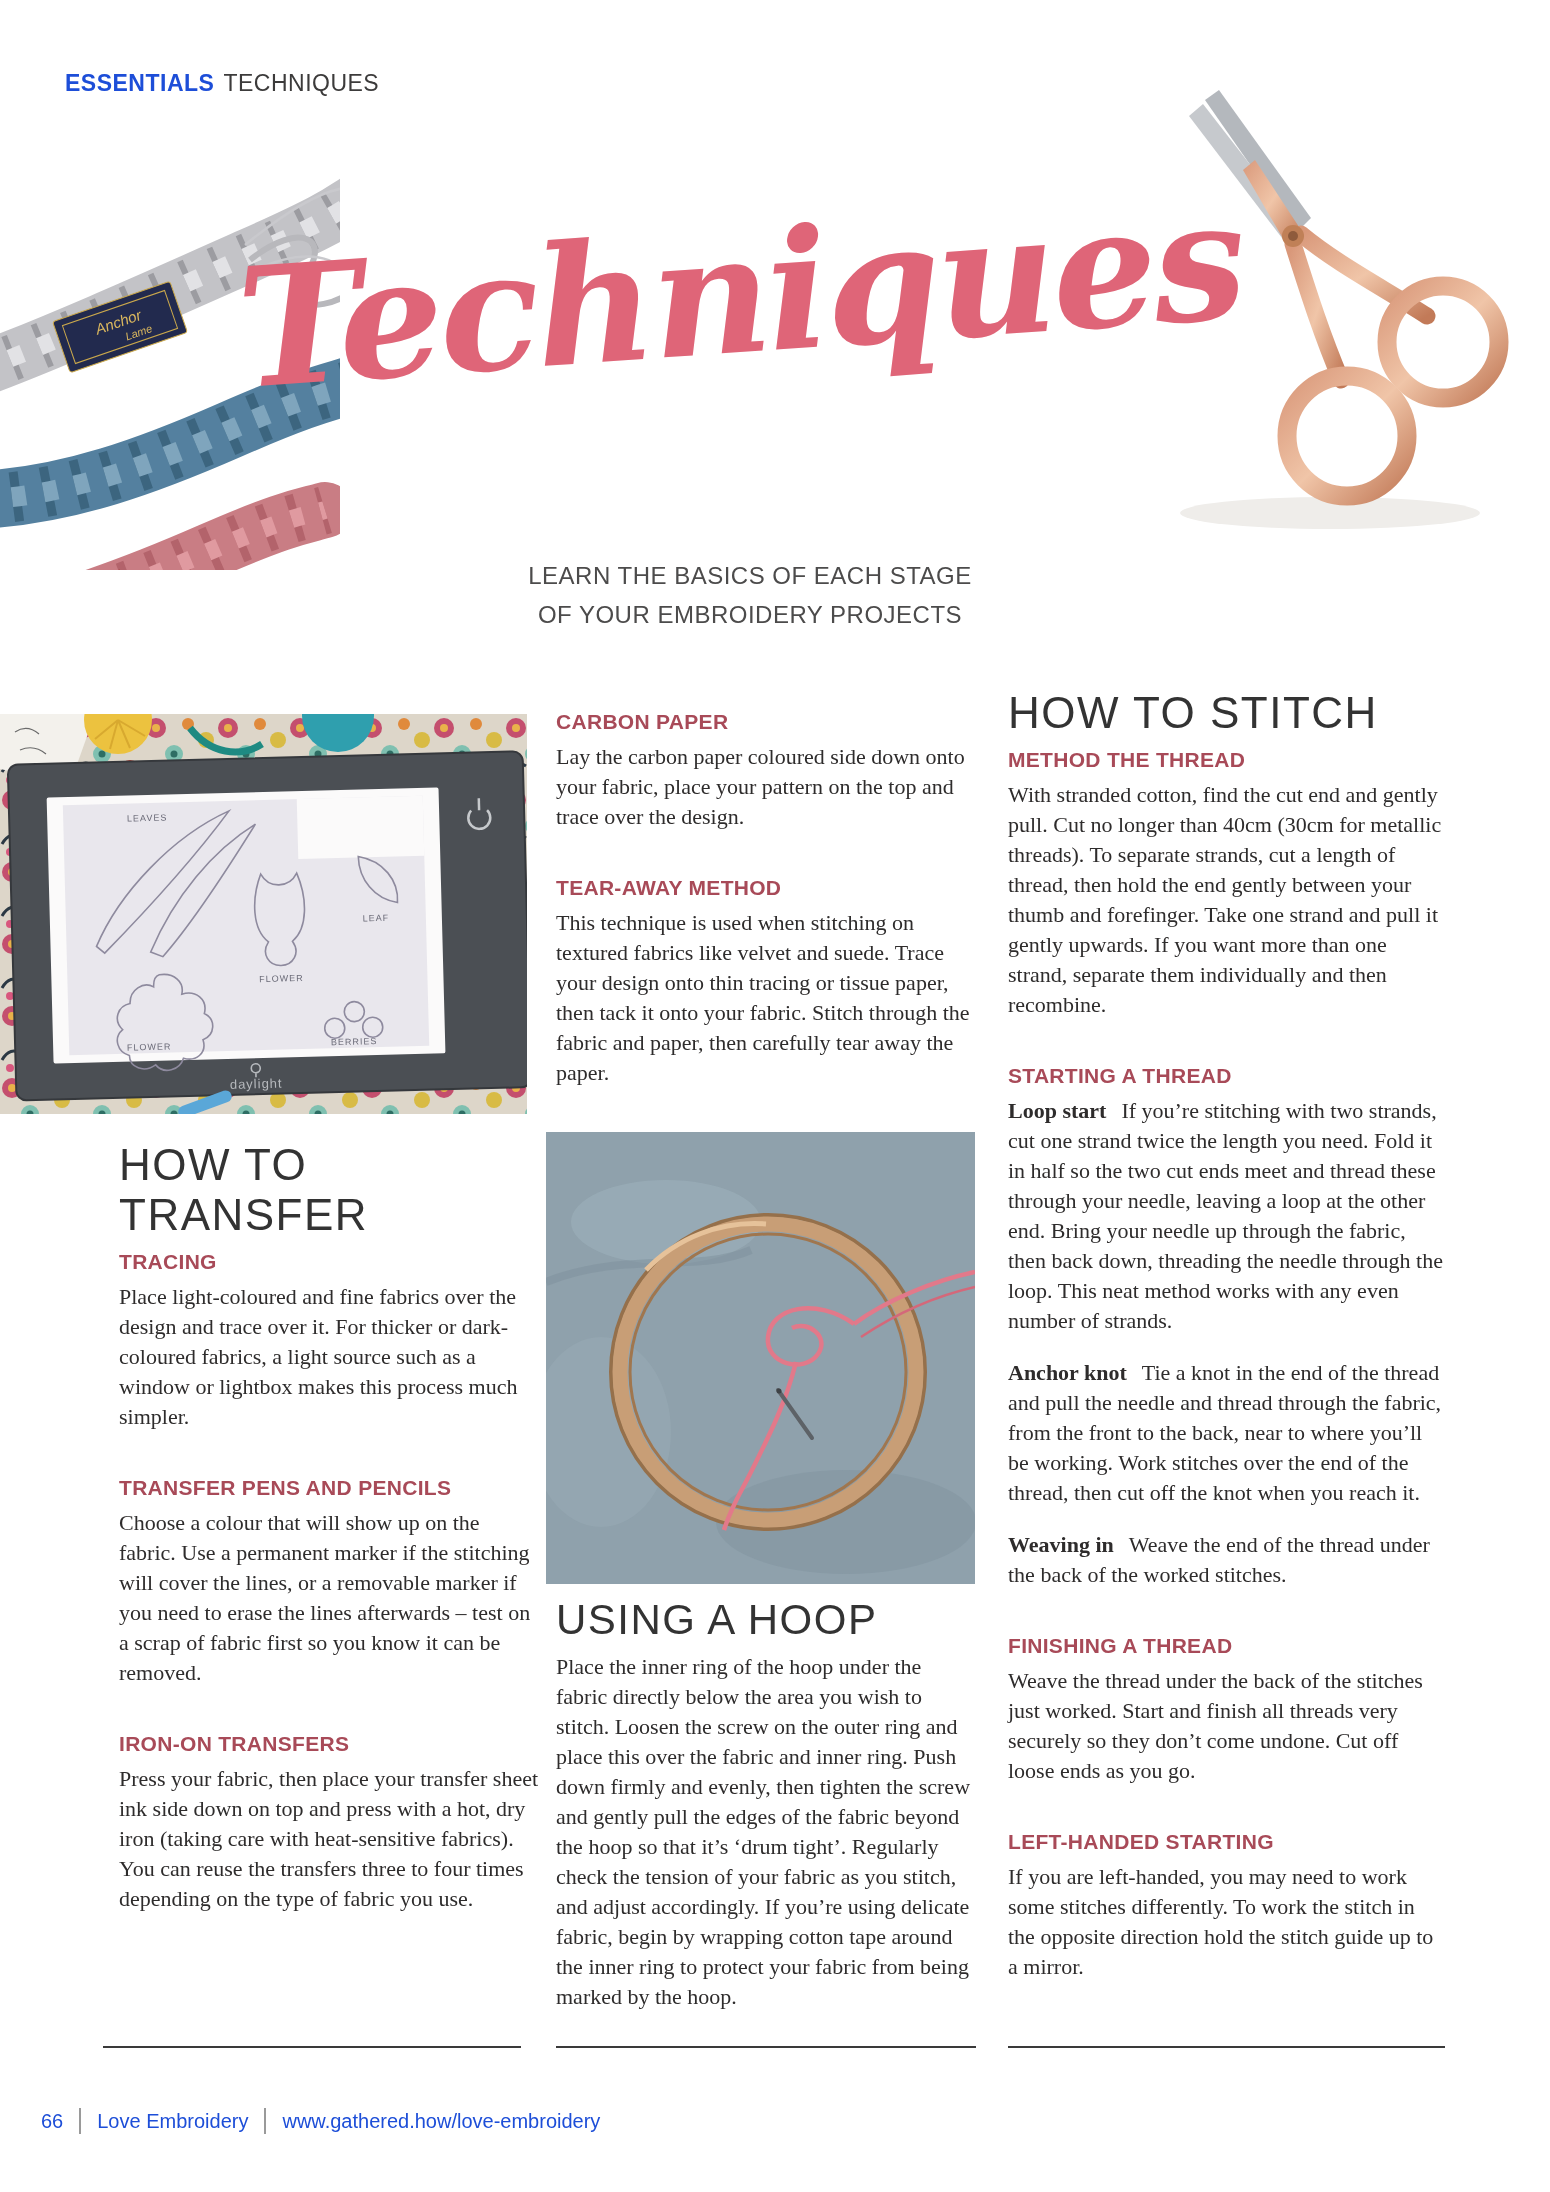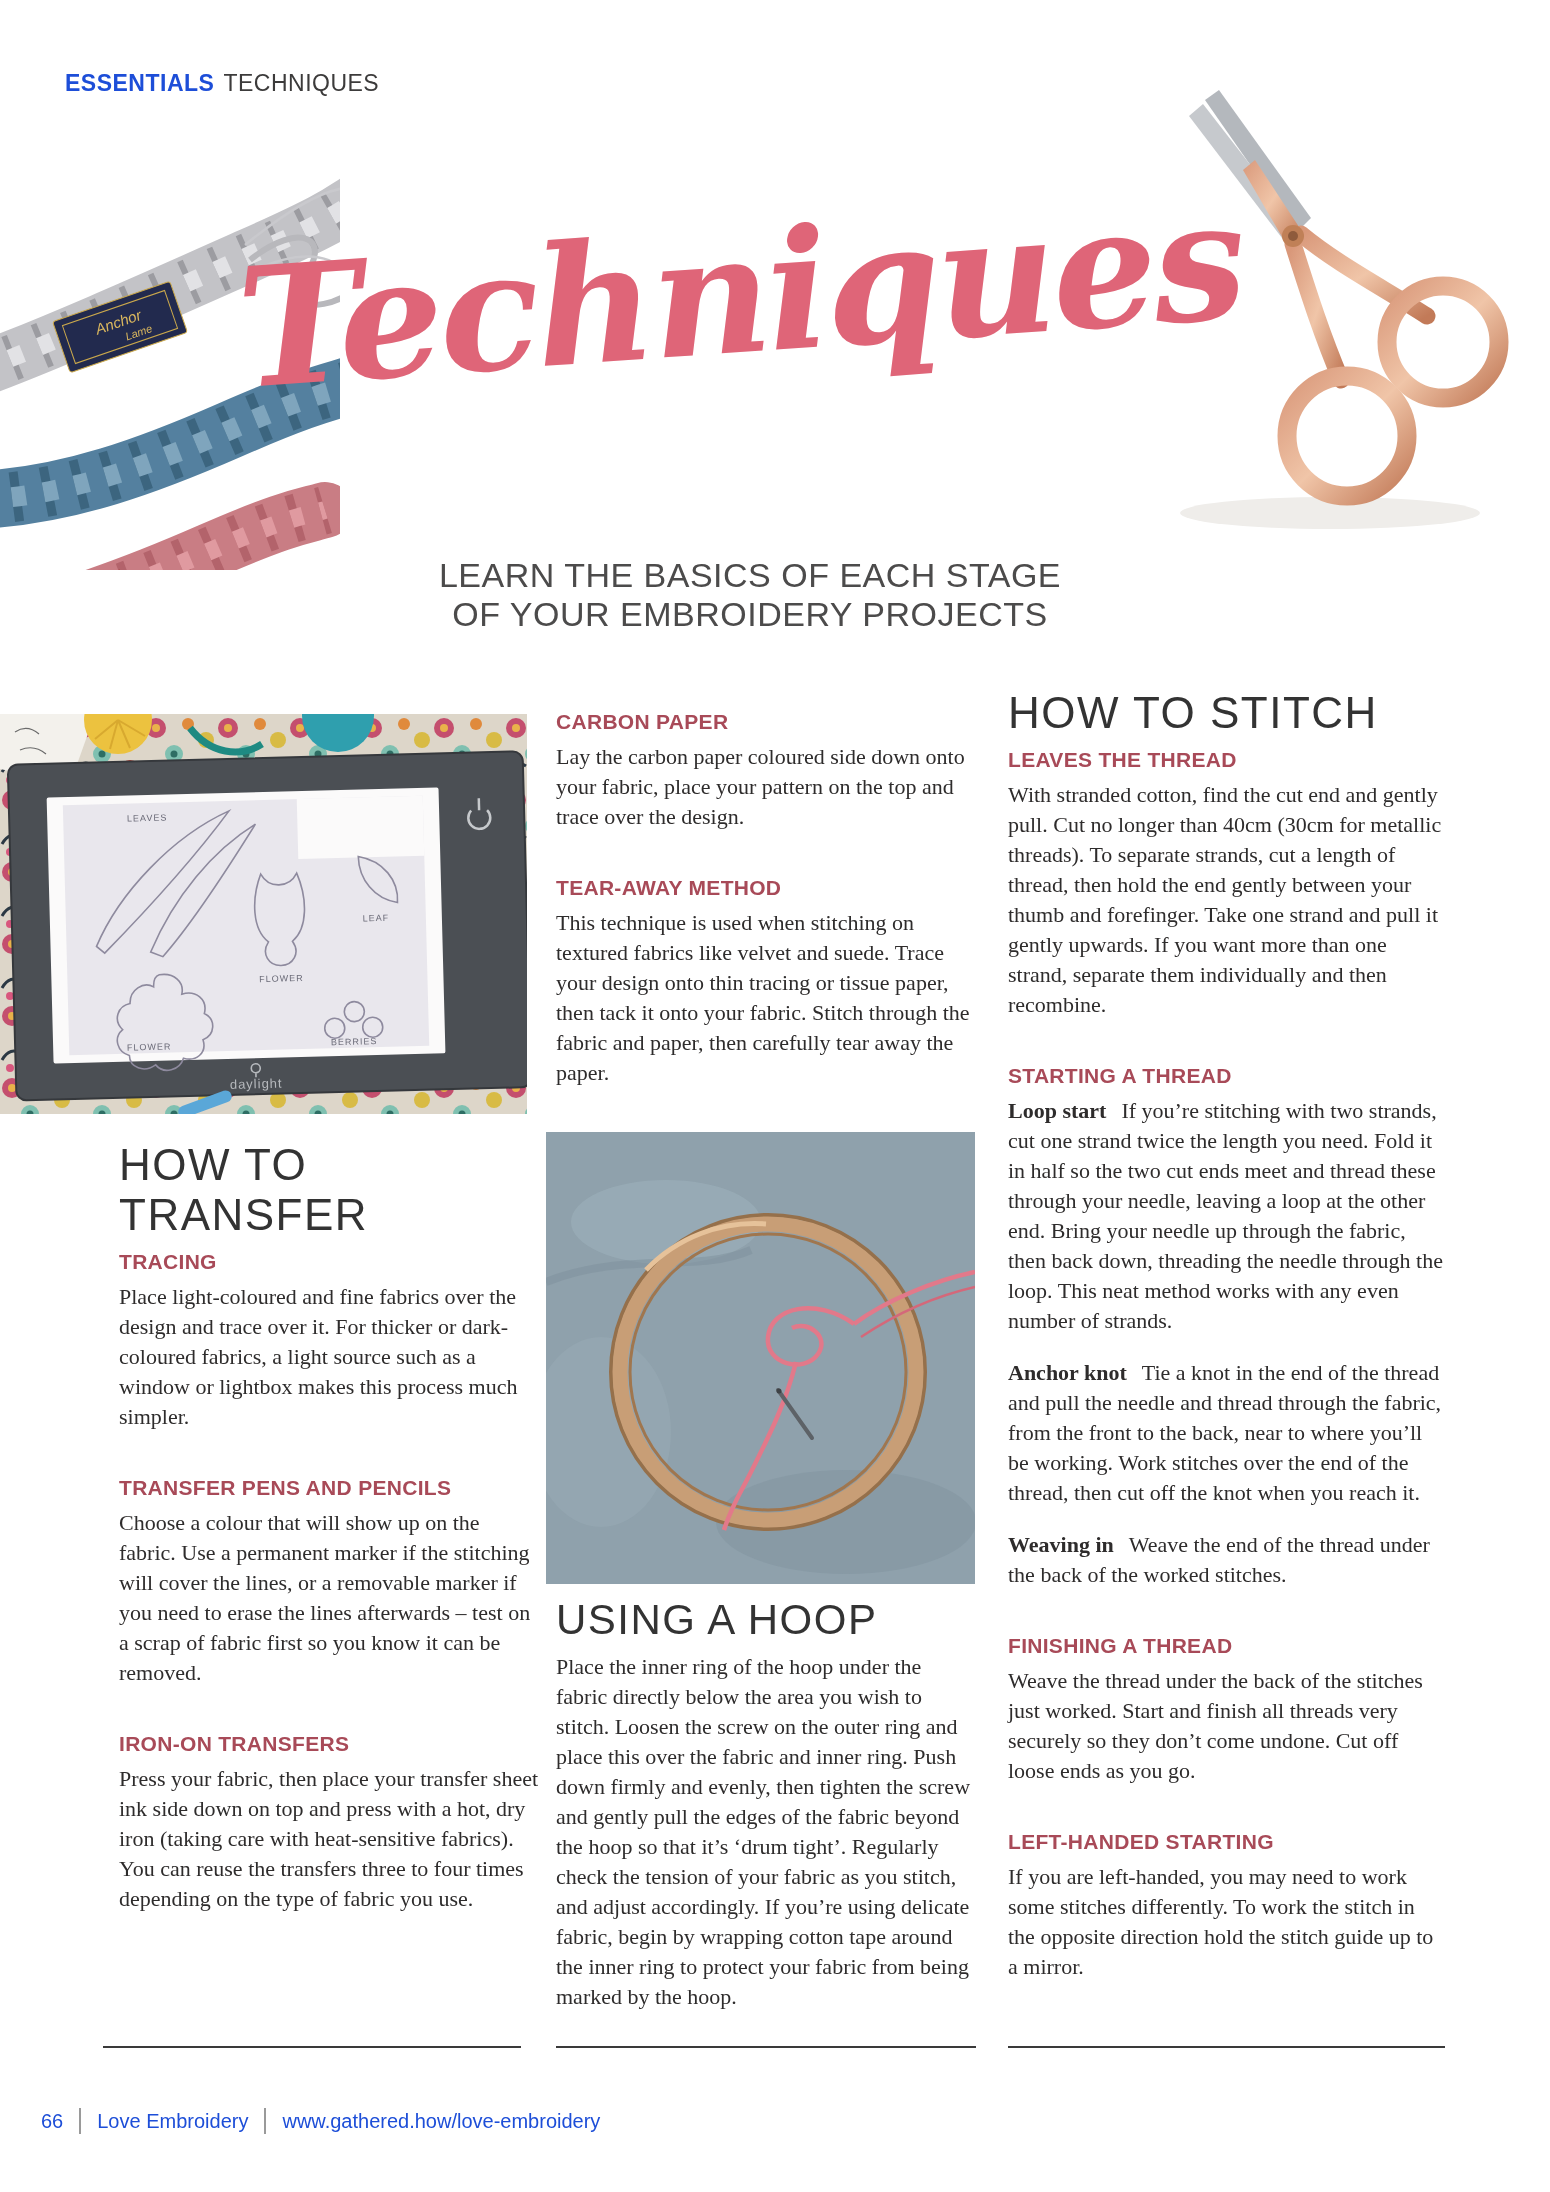--- a/index.html
+++ b/index.html
@@ -11,21 +11,21 @@
            font-size:23px;letter-spacing:.5px;}
   .eyebrow .b{color:#1d4ed8;font-weight:700;margin-right:9px;}
   .eyebrow .r{color:#3c3b3b;font-weight:400;}
 
   
   .hero-title{position:absolute;left:0;top:212px;width:1480px;text-align:center;
               font-family:"DejaVu Serif",serif;font-style:italic;font-weight:700;
               font-size:165px;line-height:1;letter-spacing:-4px;color:#df6578;
               transform:rotate(-4deg);}
   .hero-sub{position:absolute;left:40px;top:556px;width:1420px;text-align:center;
-            font-family:"Liberation Sans",sans-serif;font-size:34px;line-height:39px;
+            font-family:"Liberation Sans",sans-serif;font-size:24px;line-height:39px;
             color:#4c4b4b;letter-spacing:.5px;}
 
   .photo-threads{position:absolute;left:0;top:70px;}
   .photo-scissors{position:absolute;left:1075px;top:78px;}
   .photo-lightbox{position:absolute;left:0;top:714px;}
   .photo-hoop{display:block;margin:30px 0 12px -10px;}
 
   
   .col{position:absolute;width:420px;}
   .col-transfer{left:119px;top:1140px;}
@@ -248,21 +248,21 @@
       </g>
     </svg>
 
     <h2 class="colhead hoophead">USING A HOOP</h2>
     <p class="body"><b class="plead"></b><span>Place the inner ring of the hoop under the fabric directly below the area you wish to stitch. Loosen the screw on the outer ring and place this over the fabric and inner ring. Push down firmly and evenly, then tighten the screw and gently pull the edges of the fabric beyond the hoop so that it’s ‘drum tight’. Regularly check the tension of your fabric as you stitch, and adjust accordingly. If you’re using delicate fabric, begin by wrapping cotton tape around the inner ring to protect your fabric from being marked by the hoop.</span></p>
   </section>
 
   <section class="col col-stitch">
     <h2 class="colhead">HOW TO STITCH</h2>
     <div class="sub">
-      <h3 class="subhead">LEAVES THE THREAD</h3>
+      <h3 class="subhead">METHOD THE THREAD</h3>
       <p class="body"><b class="plead"></b><span>With stranded cotton, find the cut end and gently pull. Cut no longer than 40cm (30cm for metallic threads). To separate strands, cut a length of thread, then hold the end gently between your thumb and forefinger. Take one strand and pull it gently upwards. If you want more than one strand, separate them individually and then recombine.</span></p>
     </div>
     <div class="sub">
       <h3 class="subhead">STARTING A THREAD</h3>
       <p class="body"><b class="plead">Loop start</b><span>If you’re stitching with two strands, cut one strand twice the length you need. Fold it in half so the two cut ends meet and thread these through your needle, leaving a loop at the other end. Bring your needle up through the fabric, then back down, threading the needle through the loop. This neat method works with any even number of strands.</span></p>
       <p class="body"><b class="plead">Anchor knot</b><span>Tie a knot in the end of the thread and pull the needle and thread through the fabric, from the front to the back, near to where you’ll be working. Work stitches over the end of the thread, then cut off the knot when you reach it.</span></p>
       <p class="body"><b class="plead">Weaving in</b><span>Weave the end of the thread under the back of the worked stitches.</span></p>
     </div>
     <div class="sub">
       <h3 class="subhead">FINISHING A THREAD</h3>

